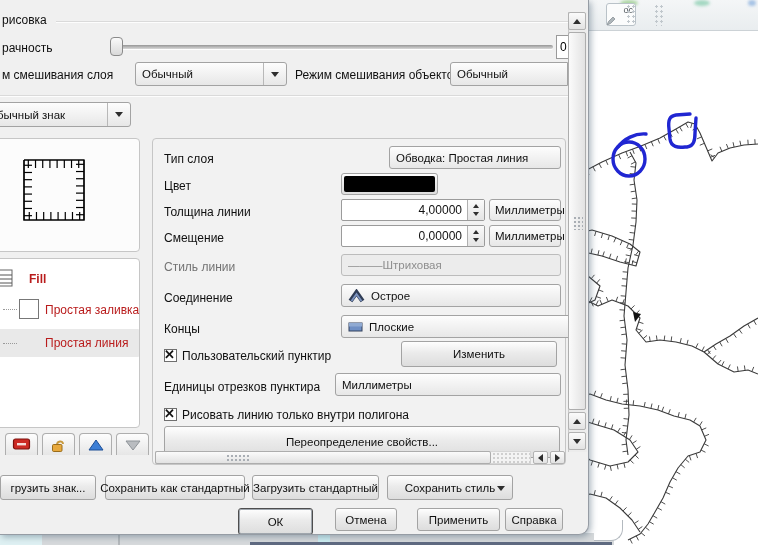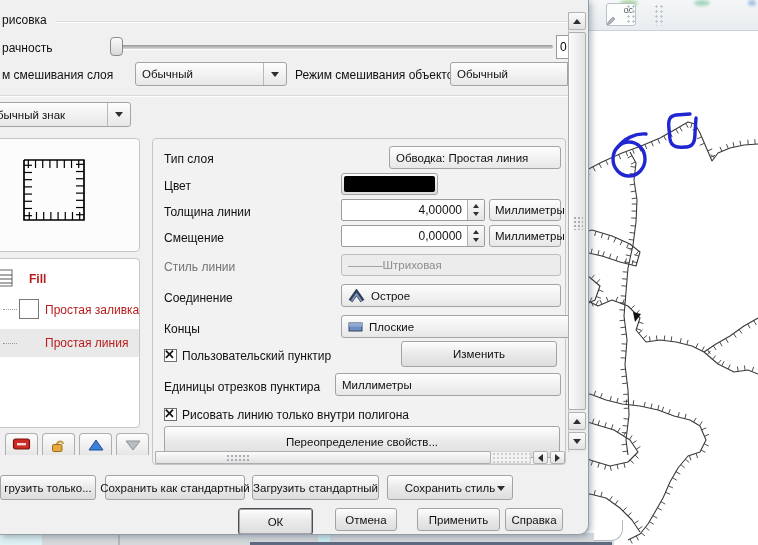--- a/index.html
+++ b/index.html
@@ -554,21 +554,21 @@
     <div class="sb-thumb-v" style="left:568px;top:32px;width:18px;height:378px">
       <span class="grip" style="left:4px;top:183px;width:10px;height:14px"></span>
     </div>
     <div class="sb" style="left:568px;top:412px;width:18px;height:18px">
         <span class="t-u"></span>
       </div>
     <div class="sb" style="left:568px;top:432px;width:18px;height:18px">
         <span class="t-d"></span>
       </div>
 
-    <div class="btn" style="left:0;top:475px;width:96px;height:25px">грузить только...</div>
+    <div class="btn" style="left:0;top:475px;width:96px;height:25px">грузить знак...</div>
     <div class="btn" style="left:105px;top:475px;width:140px;height:25px">Сохранить как стандартный</div>
     <div class="btn" style="left:252px;top:475px;width:127px;height:25px">Загрузить стандартный</div>
     <div class="btn" style="left:387px;top:475px;width:126px;height:25px">
       <span>Сохранить стиль</span>
       <span class="t-d" style="position:absolute;right:7px;top:10px"></span>
     </div>
 
     <div class="btn default" style="left:238px;top:508px;width:75px;height:27px">ОК</div>
     <div class="btn" style="left:335px;top:508px;width:62px;height:23px">Отмена</div>
     <div class="btn" style="left:417px;top:508px;width:83px;height:23px">Применить</div>

